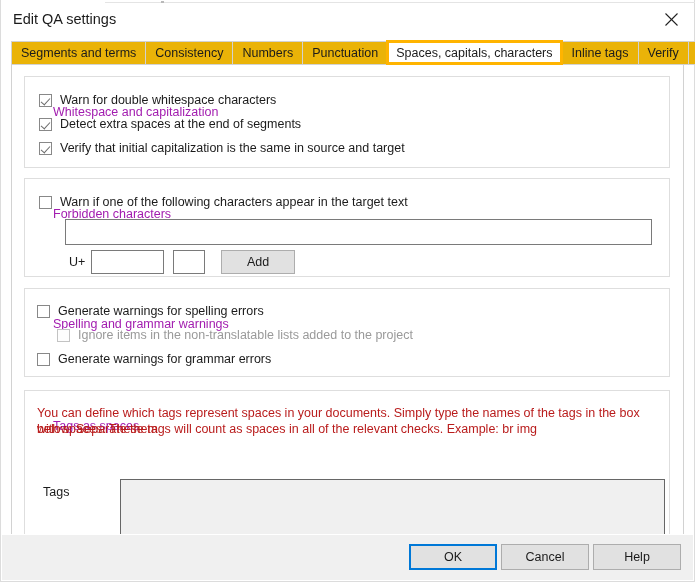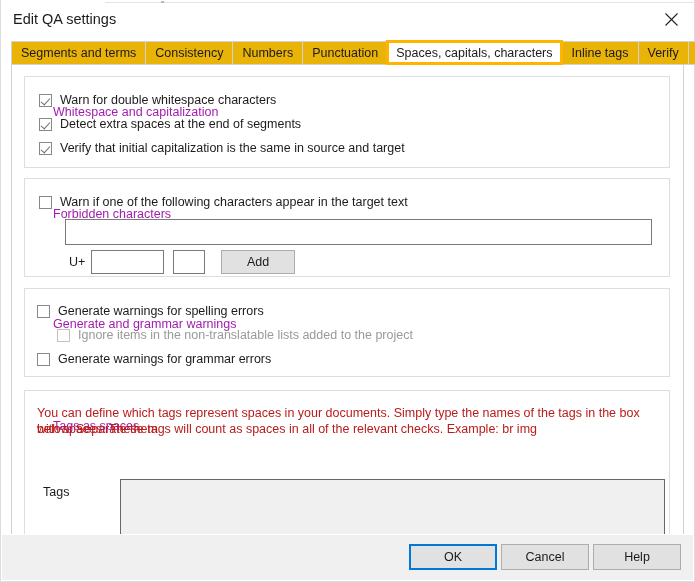--- a/index.html
+++ b/index.html
@@ -317,21 +317,21 @@
         <input class="tinput" type="text" style="left: 66px; top: 71px; width: 73px; height: 24px; padding: 0px 4px; font-size: 12.5px; font-family: &quot;Liberation Sans&quot;, sans-serif;">
 
         <input class="tinput" type="text" style="left: 148px; top: 71px; width: 32px; height: 24px; padding: 0px 4px; font-size: 12.5px; font-family: &quot;Liberation Sans&quot;, sans-serif;">
 
         <div class="pbtn" style="left:196px; top:71px; width:74px; height:24px;">
           <span>Add</span>
         </div>
       </div>
 
       <div class="group" style="left:12px; top:223px; width:646px; height:89px;">
-        <div class="legend">Generate and grammar warnings</div>
+        <div class="legend">Spelling and grammar warnings</div>
 
         <div class="cbrow" style="left:12px; top:15px;">
           <span class="cbox"></span>
           <span class="cblabel">Generate warnings for spelling errors</span>
         </div>
 
         <div class="cbrow" style="left:32px; top:39px;">
           <span class="cbox disabled"></span>
           <span class="cblabel disabled">Ignore items in the non-translatable lists added to the project</span>
         </div>

